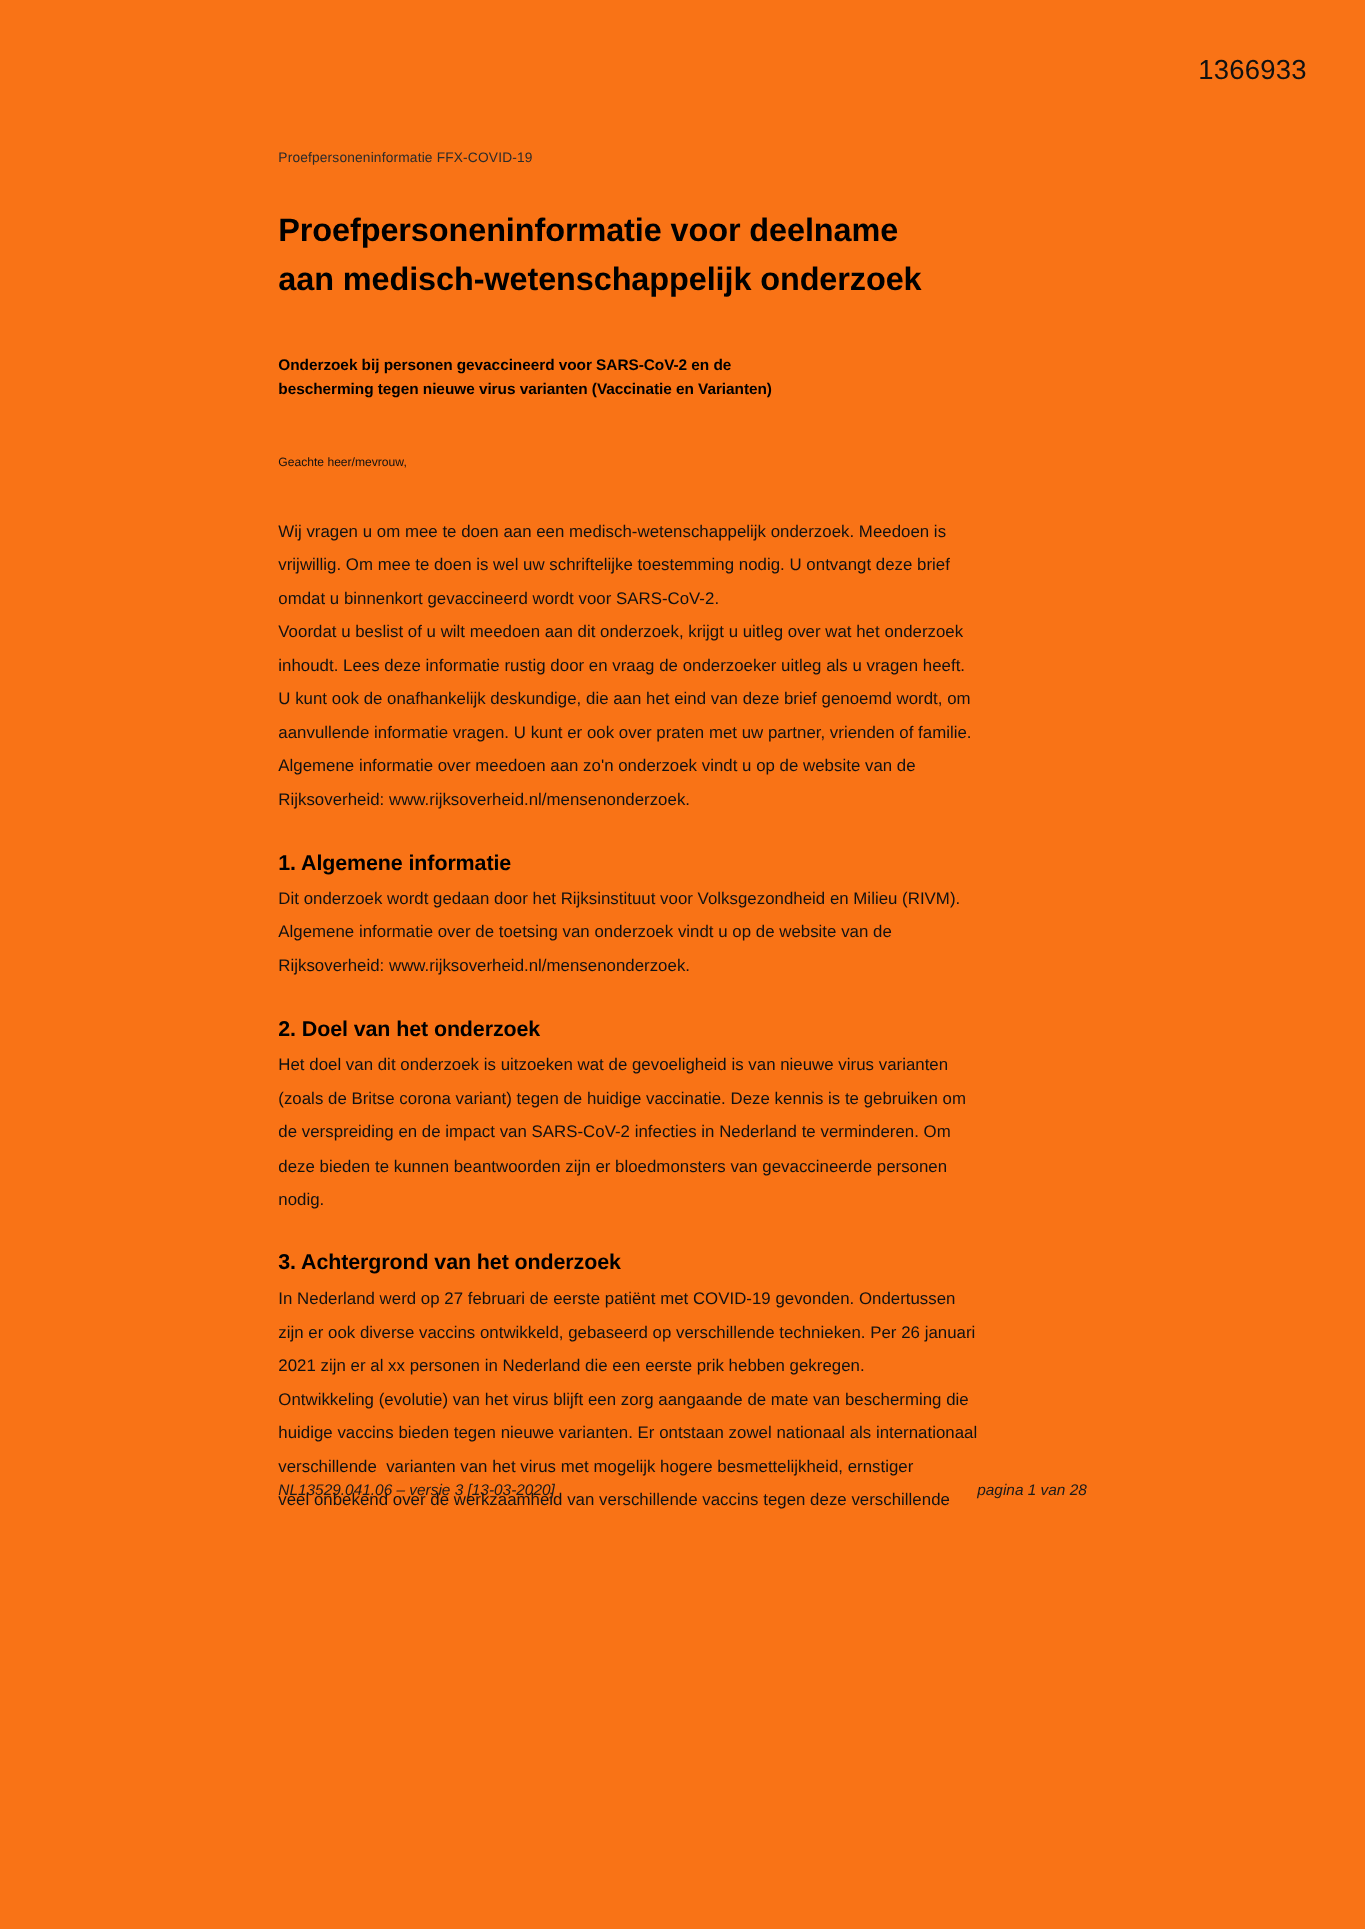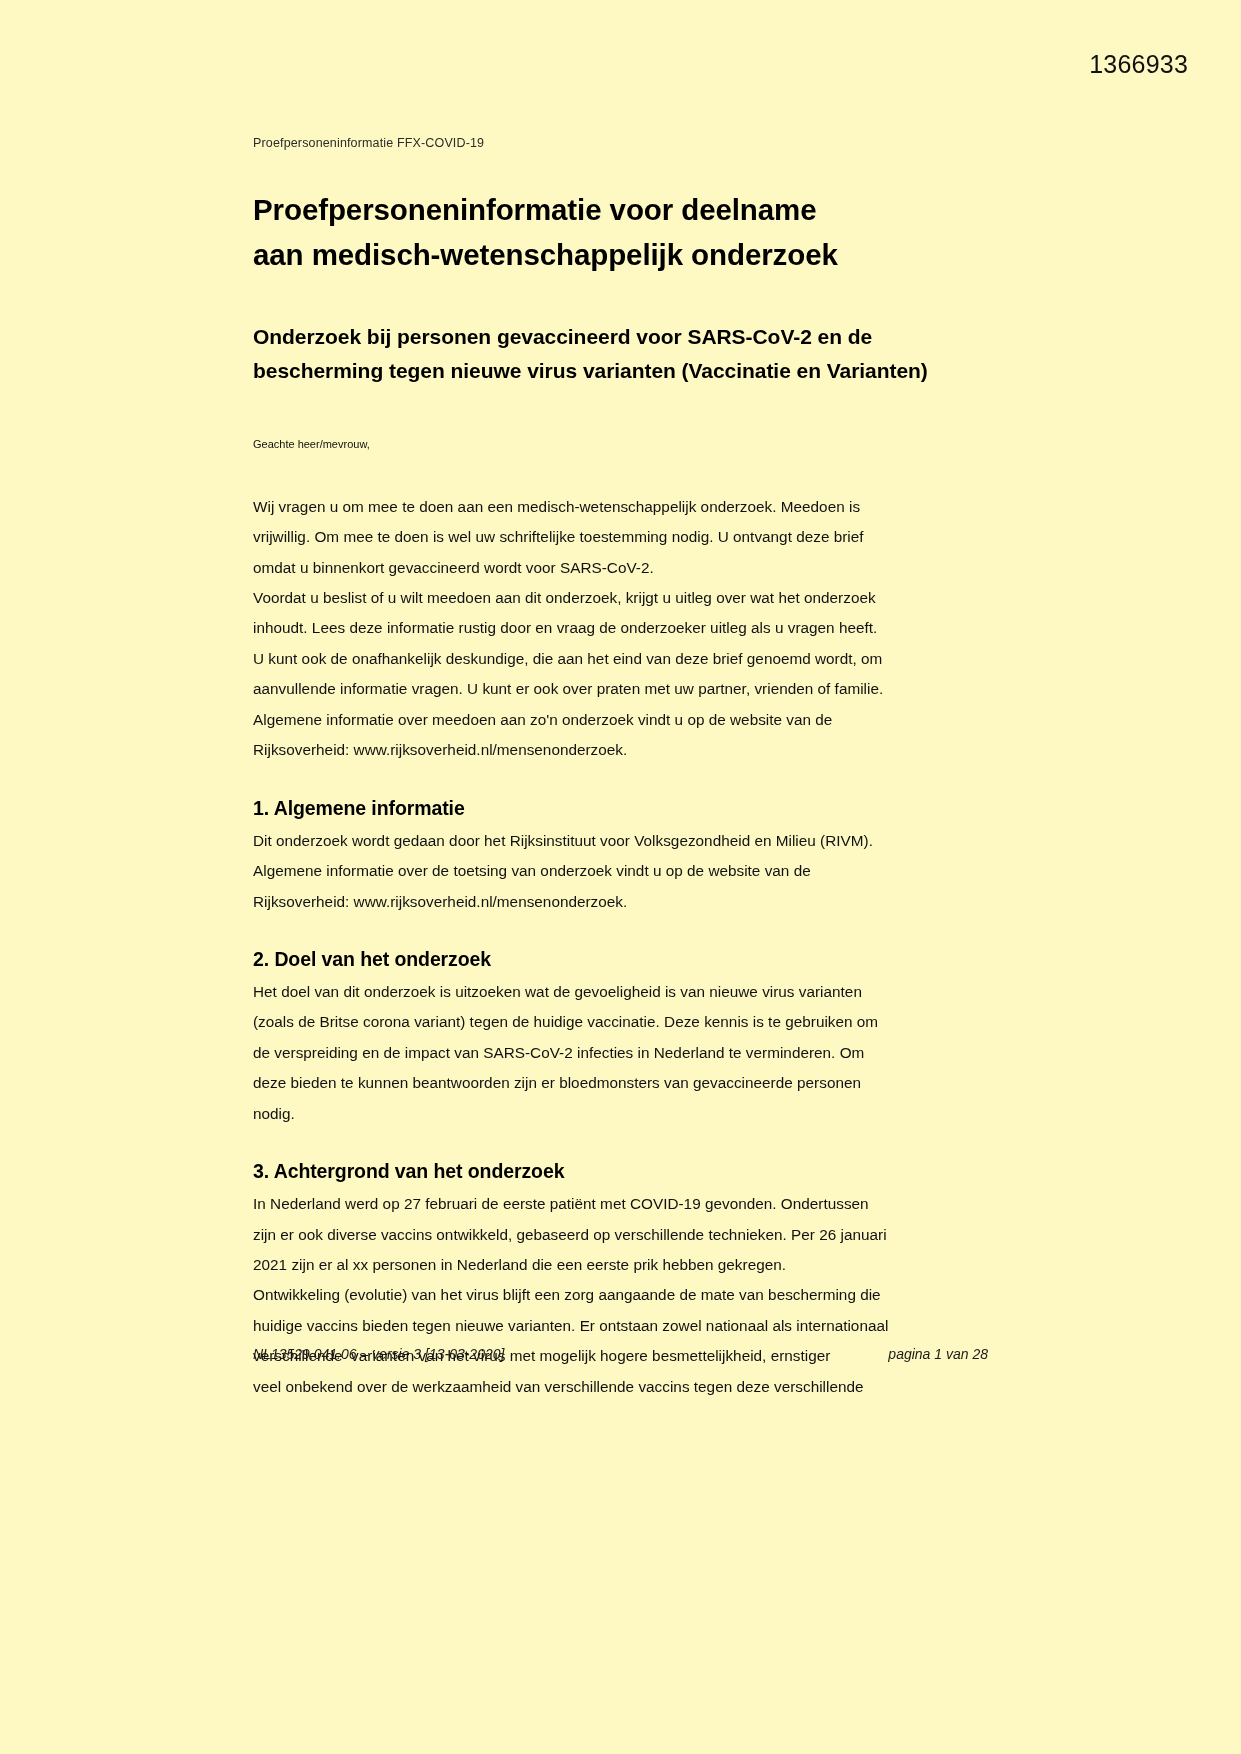--- a/index.html
+++ b/index.html
@@ -8,21 +8,21 @@
     background: #ffffff;
   }
   body {
     font-family: "Liberation Sans", "DejaVu Sans", sans-serif;
     color: #000000;
   }
   .page {
     position: relative;
     width: 1241px;
     height: 1754px;
-    background: #fef9c3;
+    background: #f97316;
     margin: 0 auto;
     overflow: hidden;
   }
   
   .doc-number {
     position: absolute;
     top: 50px;
     right: 53px;
     font-size: 25px;
     letter-spacing: 0.2px;
@@ -47,21 +47,21 @@
     font-weight: bold;
     line-height: 1.52;
     letter-spacing: -0.1px;
     margin: 0 0 42px 0;
     color: #000;
   }
   h1.doc-title .tl {
     display: block;
   }
   h2.doc-subtitle {
-    font-size: 21px;
+    font-size: 14px;
     font-weight: bold;
     line-height: 1.62;
     letter-spacing: -0.05px;
     margin: 0 0 48px 0;
     color: #000;
   }
   h2.doc-subtitle .tl {
     display: block;
   }
   .salutation {

